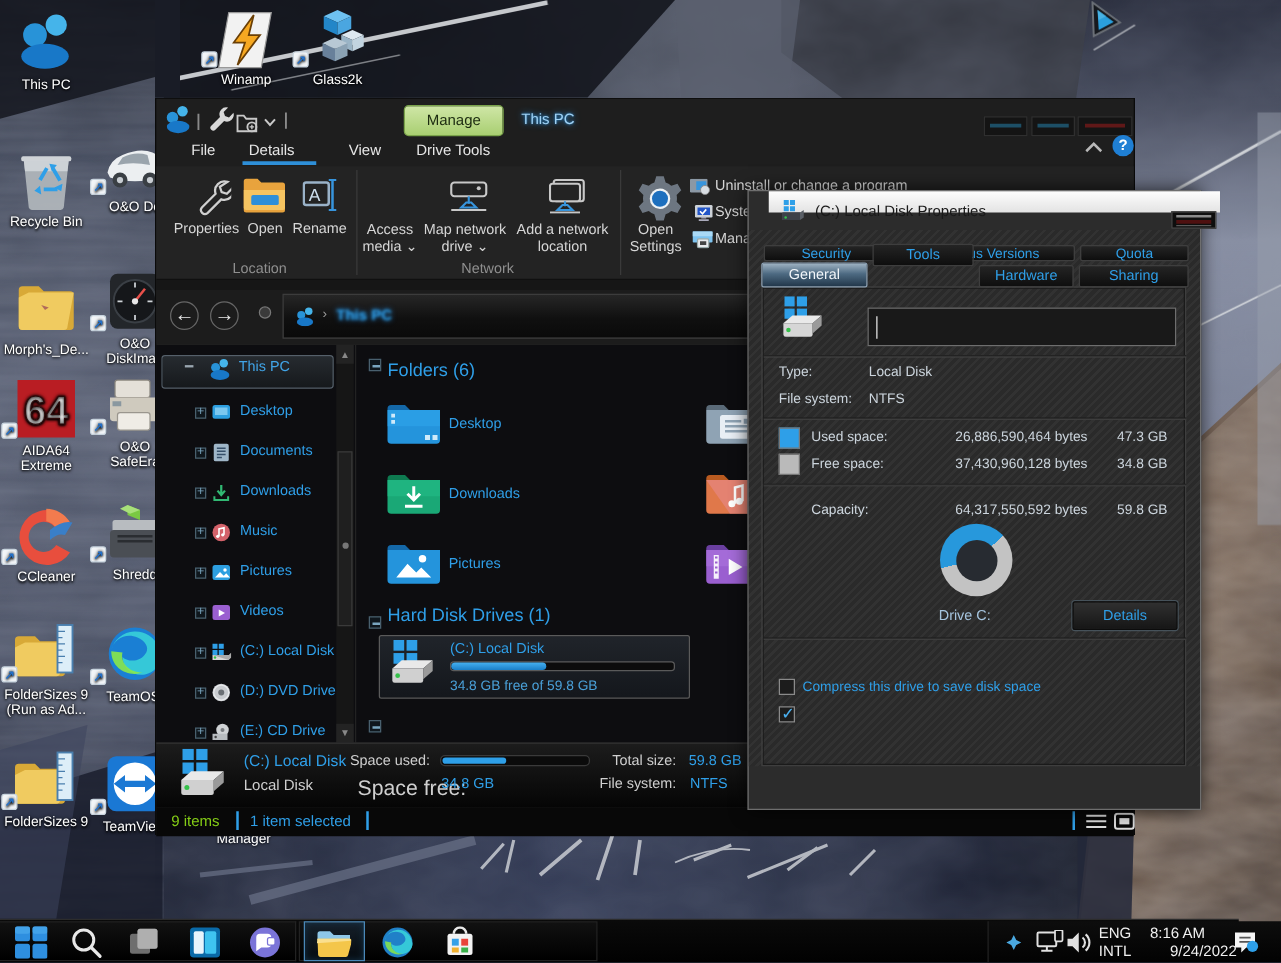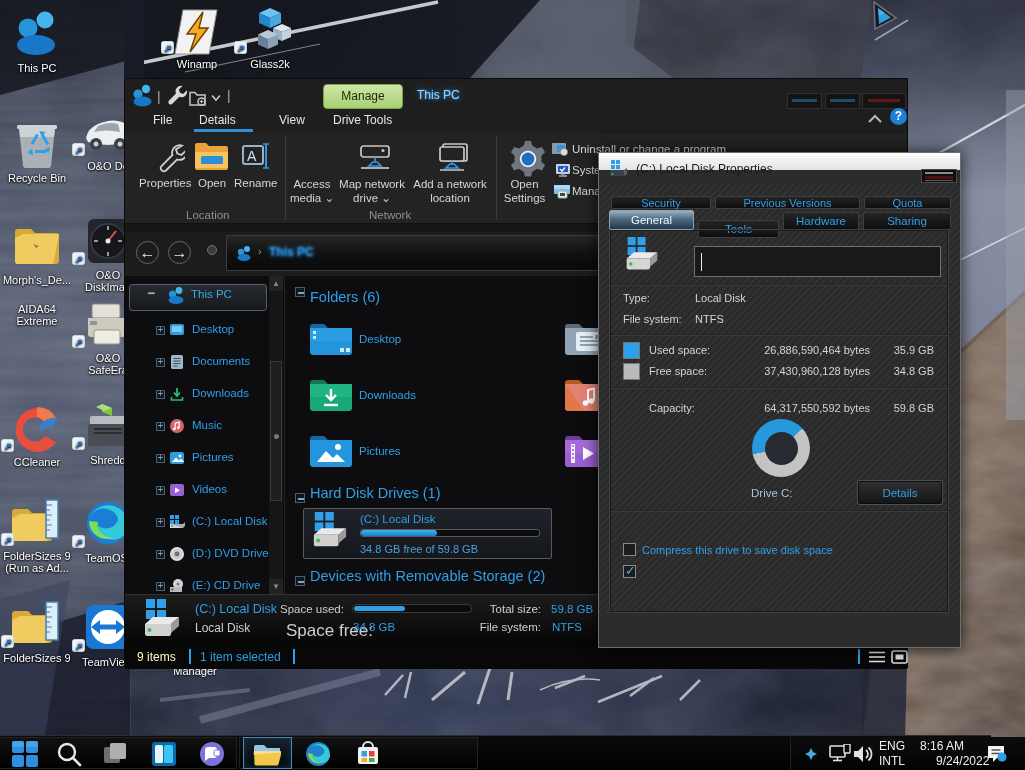--- a/index.html
+++ b/index.html
@@ -225,20 +225,27 @@
    <line x1="23" y1="24" x2="31" y2="14" stroke="#e8504a" stroke-width="2"></line>
    <circle cx="23" cy="24" r="2.5" fill="#e8e8e8"></circle>
   </svg>
           <div class="sc"></div>
         </div>
   <div class="lb">O&amp;O
 DiskImag</div>
  </div>
 
  <div class="dsk" style="left:-1px;top:303px">
+  <div class="ic">
+          <svg width="48" height="48" style="position:absolute;left:14px;top:0" viewBox="0 0 48 48">
+   <rect x="1" y="1" width="46" height="46" fill="#b91d23"></rect>
+   <text x="24" y="36" text-anchor="middle" font-family="Liberation Sans" font-weight="bold" font-size="32" fill="#fff" stroke="#2a0a0a" stroke-width="1">64</text>
+  </svg>
+          <div class="sc"></div>
+        </div>
   <div class="lb">AIDA64
 Extreme</div>
  </div>
 
  <div class="dsk" style="left:70px;top:300px">
   <div class="ic">
           <svg width="48" height="48" style="position:absolute;left:14px;top:0" viewBox="0 0 48 48">
    <rect x="8" y="4" width="28" height="14" rx="2" fill="#e4e0d8" stroke="#8a867e"></rect>
    <path d="M4 18 h40 v16 a3 3 0 0 1 -3 3 h-34 a3 3 0 0 1 -3 -3 z" fill="#cfcabe"></path>
    <rect x="10" y="30" width="26" height="14" rx="2" fill="#efece6" stroke="#9a968e"></rect>
@@ -637,21 +644,20 @@
      <path d="M32 24 l8 -7 v9 l-8 7 z" fill="#9a9a9a"></path>
      <circle cx="10.5" cy="30" r="2" fill="#35c04a"></circle>
     </svg>
     <div class="abs" style="left:56px;top:4px;font-size:11.5px;color:#2f9fe8">(C:) Local Disk</div>
     <div class="abs" style="left:56px;top:20px;width:180px;height:8px;border:1px solid #5a5a5a;background:#0c0c0c;border-radius:3px">
      <div class="abs" style="left:0;top:0;width:76px;height:6px;background:linear-gradient(#45b0f0,#1a7fc8);border-radius:3px"></div>
     </div>
     <div class="abs" style="left:56px;top:34px;font-size:11px;color:#4aa0d8">34.8 GB free of 59.8 GB</div>
    </div>
    <div class="abs hx" style="left:10px;top:300px"></div>
-   <div class="abs" style="left:25px;top:292px;font-size:14.5px;color:#2f9fe8">Devices with Removable Storage (2)</div>
   </div>
  </div>
 
  <div class="abs" style="left:0;top:515px;width:782px;height:52px;background:linear-gradient(#1c1c1c,#050505);border-top:1px solid #333">
   <svg class="abs" width="46" height="42" style="left:14px;top:4px" viewBox="0 0 46 42">
    <g fill="#2e9fe8">
             <rect x="7" y="0" width="9" height="9"></rect>
             <rect x="18" y="0" width="9" height="9"></rect>
             <rect x="7" y="11" width="9" height="9"></rect>
             <rect x="18" y="11" width="9" height="9"></rect>
@@ -670,42 +676,42 @@
   </div>
   <div class="abs" style="left:161px;top:26px;font-size:17px;color:#cfcfcf">Space free:</div>
   <div class="abs" style="left:228px;top:26px;font-size:11.5px;color:#2f9fe8">34.8 GB</div>
   <div class="abs" style="left:346px;top:8px;width:70px;text-align:right;white-space:nowrap;font-size:11.5px;color:#cfcfcf">Total size:</div>
   <div class="abs" style="left:426px;top:8px;font-size:11.5px;color:#2f9fe8">59.8 GB</div>
   <div class="abs" style="left:346px;top:26px;width:70px;text-align:right;white-space:nowrap;font-size:11.5px;color:#cfcfcf">File system:</div>
   <div class="abs" style="left:427px;top:26px;font-size:11.5px;color:#2f9fe8">NTFS</div>
  </div>
 
  <div class="abs" style="left:0;top:567px;width:782px;height:23px;background:#080808">
-  <div class="abs" style="left:12px;top:4px;font-size:12px;color:#fef9c3">9 items</div>
+  <div class="abs" style="left:12px;top:4px;font-size:12px;color:#84cc16">9 items</div>
   <div class="abs" style="left:64px;top:3px;width:2px;height:15px;background:#2f9fe8"></div>
   <div class="abs" style="left:75px;top:4px;font-size:12px;color:#2f9fe8">1 item selected</div>
   <div class="abs" style="left:168px;top:3px;width:2px;height:15px;background:#2f9fe8"></div>
   <div class="abs" style="left:733px;top:3px;width:2px;height:15px;background:#2f9fe8"></div>
   <svg class="abs" width="20" height="14" style="left:742px;top:4px">
           <g stroke="#ddd" stroke-width="1.6">
             <line x1="2" y1="2.5" x2="18" y2="2.5"></line>
             <line x1="2" y1="7" x2="18" y2="7"></line>
             <line x1="2" y1="11.5" x2="18" y2="11.5"></line>
           </g>
         </svg>
   <svg class="abs" width="18" height="14" style="left:766px;top:4px">
           <rect x="1" y="1" width="15" height="12" rx="2" fill="none" stroke="#ddd" stroke-width="1.6"></rect>
           <rect x="4.5" y="4.5" width="8" height="5" fill="#ddd"></rect>
         </svg>
  </div>
 </div>
 
 <div class="abs" id="dialog" style="left:598px;top:152px;width:363px;height:496px;background:#2c2c2c;border:1px solid #6e6e6e;box-shadow:0 0 14px rgba(0,0,0,0.75)">
 
- <div class="abs" style="left:0;top:0;width:361px;height:17px;background:linear-gradient(#fdfdfd,#e3e3e3)">
+ <div class="abs" style="left:16px;top:0;width:361px;height:17px;background:linear-gradient(#fdfdfd,#e3e3e3)">
   <svg class="abs" width="20" height="17" style="left:9px;top:7px" viewBox="0 0 20 17">
    <g fill="#2e9fe8">
             <rect x="3" y="0" width="4" height="4"></rect>
             <rect x="8" y="0" width="4" height="4"></rect>
             <rect x="3" y="5" width="4" height="4"></rect>
             <rect x="8" y="5" width="4" height="4"></rect>
           </g>
    <path d="M2 10 h14 l3 -2 v6 l-3 2 h-14 z" fill="#5a5f66"></path>
           <path d="M2 10 h14 v6 h-14 z" fill="#3c4148"></path>
    <circle cx="4.5" cy="14" r="1" fill="#35c04a"></circle>
@@ -718,21 +724,21 @@
   </div>
  </div>
 
  <div class="abs" style="left:0;top:31px;width:361px;height:429px;background:repeating-linear-gradient(315deg,#323232 0 2px,#2a2a2a 2px 5px)"></div>
 
  <div class="abs tabd" style="left:12px;top:43px;width:100px">Security</div>
  <div class="abs tabd" style="left:116px;top:43px;width:145px">Previous Versions</div>
  <div class="abs tabd" style="left:265px;top:43px;width:87px">Quota</div>
 
  <div class="abs" style="left:10px;top:57px;width:85px;height:20px;background:linear-gradient(180deg,#9cb0c0,#4d6a82 45%,#22374a);border:1px solid #8aa0b4;border-radius:2px;color:#f2f6fa;font-size:11.5px;text-align:center;line-height:19px;z-index:3">General</div>
- <div class="abs tabd2" style="left:99px;top:67px;width:81px">Tools</div>
+ <div class="abs tabd2" style="left:99px;top:42px;width:81px">Tools</div>
  <div class="abs tabd2" style="left:184px;top:59px;width:76px">Hardware</div>
  <div class="abs tabd2" style="left:264px;top:59px;width:88px">Sharing</div>
 
  <div class="abs" style="left:10px;top:76px;width:340px;height:384px;border:1px solid #3e3e3e;box-shadow:inset 0 0 0 1px #1a1a1a"></div>
  <svg class="abs" width="44" height="36" style="left:21px;top:84px" viewBox="0 0 46 40">
   <g fill="#2e9fe8">
           <rect x="7" y="0" width="9" height="9"></rect>
           <rect x="18" y="0" width="9" height="9"></rect>
           <rect x="7" y="11" width="9" height="9"></rect>
           <rect x="18" y="11" width="9" height="9"></rect>
@@ -747,21 +753,21 @@
  </div>
  <div class="abs dsep" style="left:12px;top:131px"></div>
  <div class="abs dlab" style="left:24px;top:139px">Type:</div>
  <div class="abs dlab" style="left:96px;top:139px">Local Disk</div>
  <div class="abs dlab" style="left:24px;top:160px">File system:</div>
  <div class="abs dlab" style="left:96px;top:160px">NTFS</div>
  <div class="abs dsep" style="left:12px;top:181px"></div>
  <div class="abs" style="left:24px;top:189px;width:17px;height:17px;background:#2e9fe8;border:1px solid #777"></div>
  <div class="abs dlab" style="left:50px;top:191px">Used space:</div>
  <div class="abs dlab" style="left:141px;top:191px;width:130px;text-align:right">26,886,590,464 bytes</div>
- <div class="abs dlab" style="left:275px;top:191px;width:60px;text-align:right">35.9 GB</div>
+ <div class="abs dlab" style="left:275px;top:191px;width:60px;text-align:right">47.3 GB</div>
  <div class="abs" style="left:24px;top:210px;width:17px;height:17px;background:#bababa;border:1px solid #777"></div>
  <div class="abs dlab" style="left:50px;top:212px">Free space:</div>
  <div class="abs dlab" style="left:141px;top:212px;width:130px;text-align:right">37,430,960,128 bytes</div>
  <div class="abs dlab" style="left:275px;top:212px;width:60px;text-align:right">34.8 GB</div>
  <div class="abs dsep" style="left:12px;top:234px"></div>
  <div class="abs dlab" style="left:50px;top:249px">Capacity:</div>
  <div class="abs dlab" style="left:141px;top:249px;width:130px;text-align:right">64,317,550,592 bytes</div>
  <div class="abs dlab" style="left:275px;top:249px;width:60px;text-align:right">59.8 GB</div>
 
  <div class="abs" style="left:153px;top:266px;width:58px;height:58px;border-radius:50%;background:conic-gradient(from -103deg,#2798dc 0deg 151deg,#c3c3c3 151deg 360deg)">

